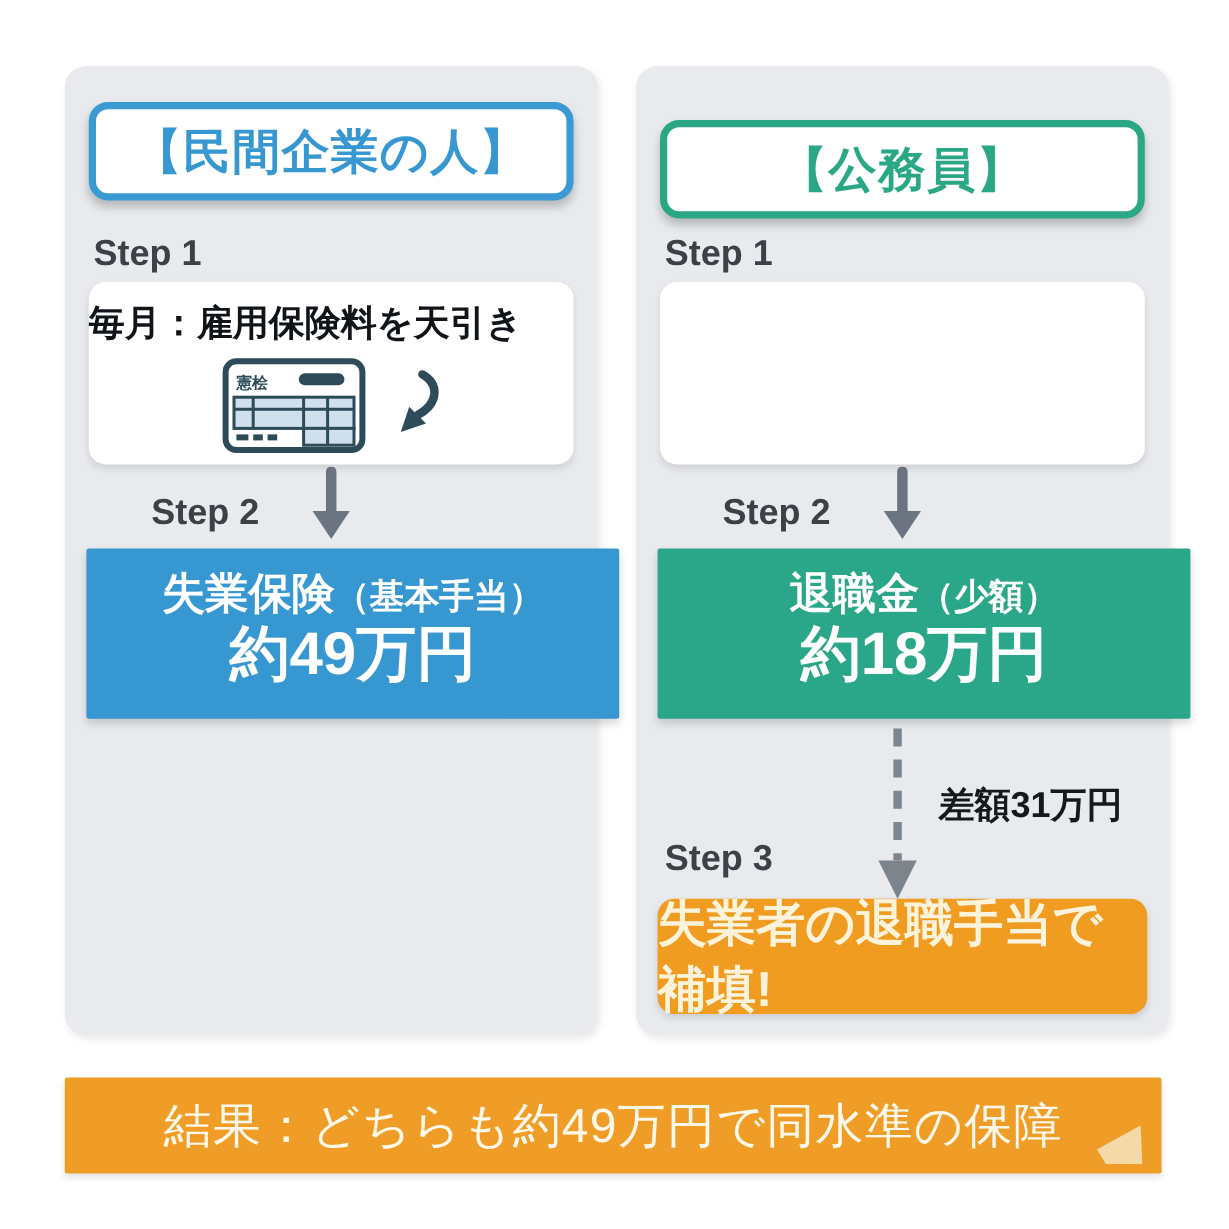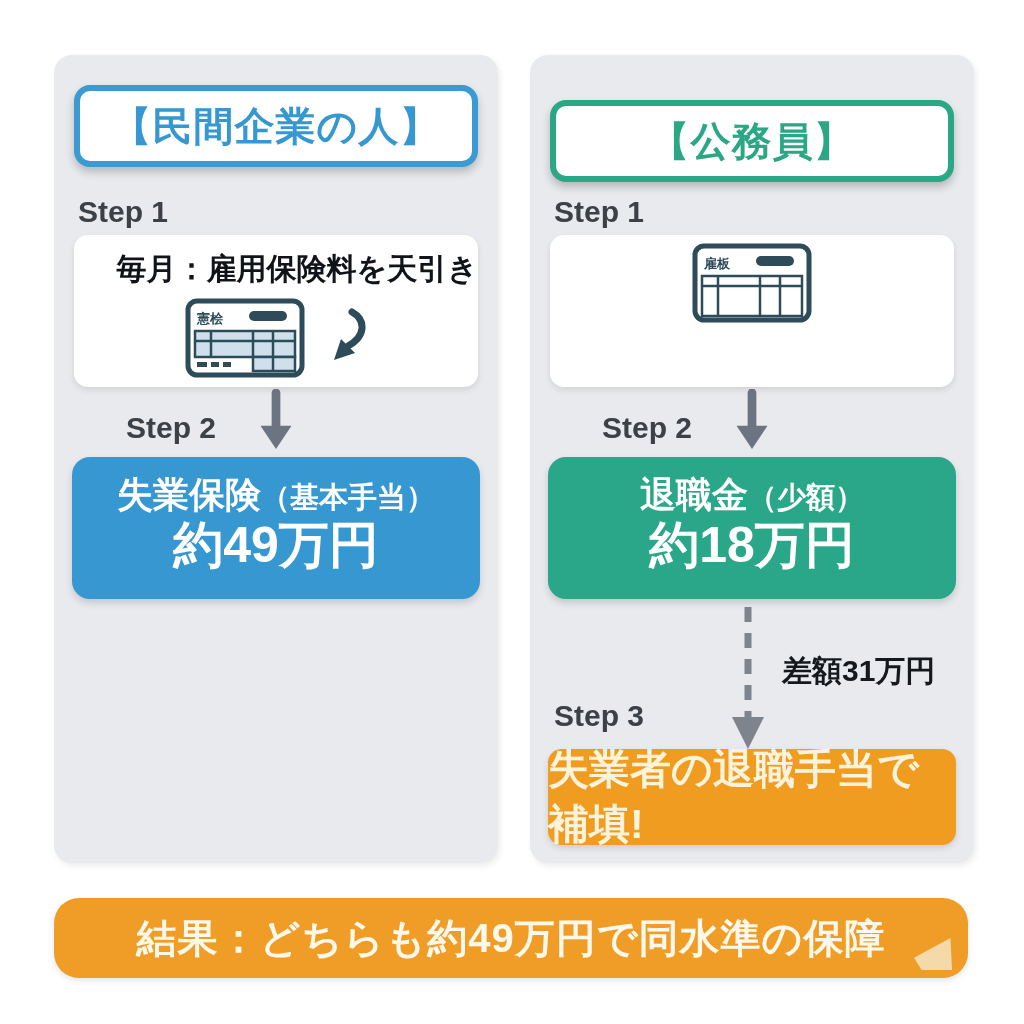--- a/index.html
+++ b/index.html
@@ -19,49 +19,49 @@
               font-weight:800;font-size:40px;letter-spacing:1px;
               box-shadow:0 5px 8px rgba(0,0,0,0.22);}
   .header-blue{border:6px solid #3b9ad2;color:#3697d1;}
   .header-green{border:6px solid #2aa886;color:#2aa886;margin-top:15px;}
 
   .step-label{position:absolute;left:24px;font-weight:700;font-size:30px;color:#3c4147;}
 
   .card{position:absolute;left:20px;top:180px;width:404px;height:152px;
         background:#ffffff;border-radius:14px;
         box-shadow:0 3px 6px rgba(0,0,0,0.10);}
-  .card-text{margin-top:14px;text-align:right;font-weight:800;font-size:30px;color:#101418;}
+  .card-text{margin-top:14px;text-align:left;font-weight:800;font-size:30px;color:#101418;}
   .icon-row{display:flex;align-items:center;justify-content:center;gap:6px;margin-top:8px;}
 
   .down-arrow{position:absolute;left:200px;width:44px;height:62px;}
   .arrow-step2{top:334px;}
 
-  .big-box{position:absolute;left:18px;top:402px;width:408px;height:142px;
-           border-radius:18px;color:#ffffff;text-align:center;
+  .big-box{position:absolute;left:18px;top:402px;width:444px;height:142px;
+           border-radius:2px;color:#ffffff;text-align:center;
            box-shadow:0 4px 7px rgba(0,0,0,0.15);}
   .box-blue{background:#3697d1;}
   .box-green{background:#2aa689;}
   .box-line1{margin-top:18px;font-weight:800;font-size:36px;line-height:1.1;}
   .box-line1 .sub{font-size:29px;}
   .box-line2{font-weight:800;font-size:50px;line-height:1.2;}
 
   .dashed-arrow{position:absolute;left:198px;top:548px;width:40px;height:148px;}
   .gap-label{position:absolute;left:252px;top:596px;font-weight:800;font-size:30px;color:#15181c;}
   .step3-label{top:644px;}
 
   .orange-box{position:absolute;left:18px;top:694px;width:408px;height:96px;
               background:#ef9c20;border-radius:14px;
               display:flex;align-items:center;justify-content:center;
               font-weight:800;font-size:41px;color:#fcf3da;
               box-shadow:0 3px 6px rgba(0,0,0,0.12);}
 
   .banner{position:absolute;left:54px;top:898px;width:914px;height:80px;
-          background:#ef9d26;border-radius:25px;
+          background:#ef9d26;border-radius:2px;
           display:flex;align-items:center;justify-content:center;
-          font-weight:700;font-size:40px;color:#fdf8ea;letter-spacing:1px;
+          font-weight:400;font-size:40px;color:#fdf8ea;letter-spacing:1px;
           box-shadow:0 3px 6px rgba(0,0,0,0.10);}
   .banner-swoosh{position:absolute;right:16px;bottom:8px;width:38px;height:32px;
                  background:#f6d9a8;
                  clip-path:polygon(0 62%, 96% 0, 100% 100%, 20% 100%);}
 
   .pos-step1{top:140px;}
   .pos-step2{top:356px;margin-left:48px;}
   svg{display:block;}
 </style>
 </head>
@@ -115,34 +115,20 @@
       <div class="box-line2">約49万円</div>
     </div>
   </div>
 
   <div class="column col-right">
     <div class="header-box header-green">【公務員】</div>
 
     <div class="step-label pos-step1">Step 1</div>
 
     <div class="card">
-      <div class="icon-row">
-        <svg width="122" height="80" viewBox="0 0 120 80">
-          <rect x="3" y="3" width="114" height="74" rx="9" fill="#ffffff" stroke="#2d4b59" stroke-width="5"></rect>
-          <text x="12" y="25" font-size="13" font-weight="bold" fill="#2d4b59">雇板</text>
-          <rect x="64" y="13" width="38" height="10" rx="5" fill="#2d4b59"></rect>
-          <g stroke="#2d4b59" stroke-width="2.5">
-            <rect x="10" y="33" width="100" height="40" fill="#ffffff"></rect>
-            <line x1="10" y1="43" x2="110" y2="43"></line>
-            <line x1="26" y1="33" x2="26" y2="73"></line>
-            <line x1="68" y1="33" x2="68" y2="73"></line>
-            <line x1="88" y1="33" x2="88" y2="73"></line>
-          </g>
-        </svg>
-      </div>
     </div>
 
     <svg class="down-arrow arrow-step2" viewBox="0 0 40 64">
       <line x1="20" y1="4" x2="20" y2="42" stroke="#6b7480" stroke-width="9" stroke-linecap="round"></line>
       <polygon points="20,62 4,38 36,38" fill="#6b7480"></polygon>
     </svg>
 
     <div class="step-label pos-step2">Step 2</div>
 
     <div class="big-box box-green">

